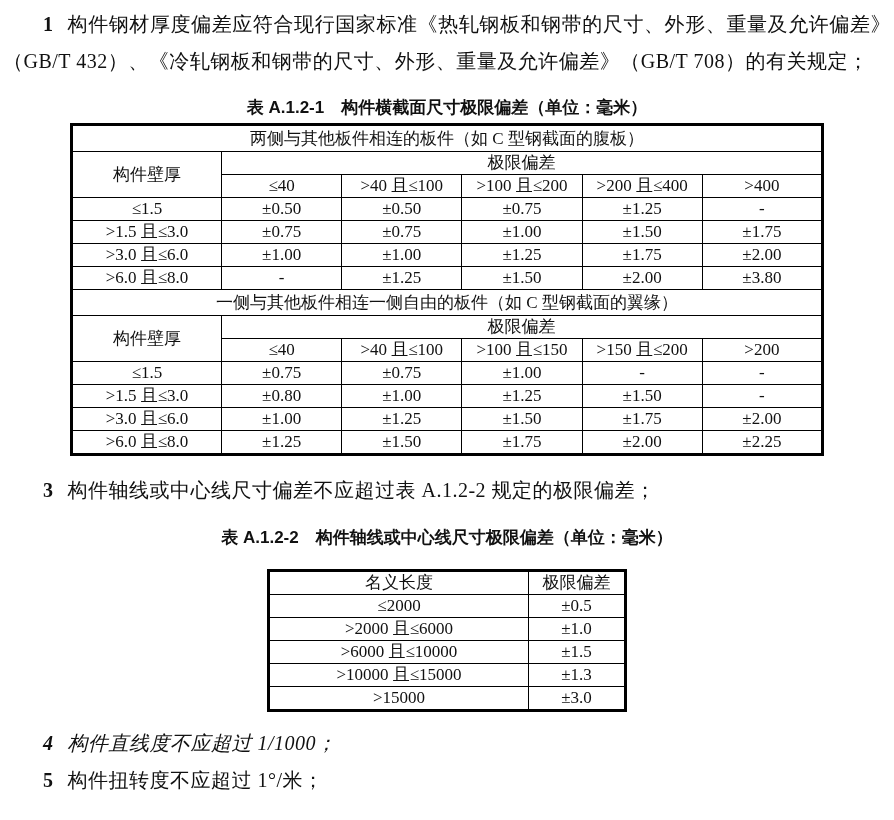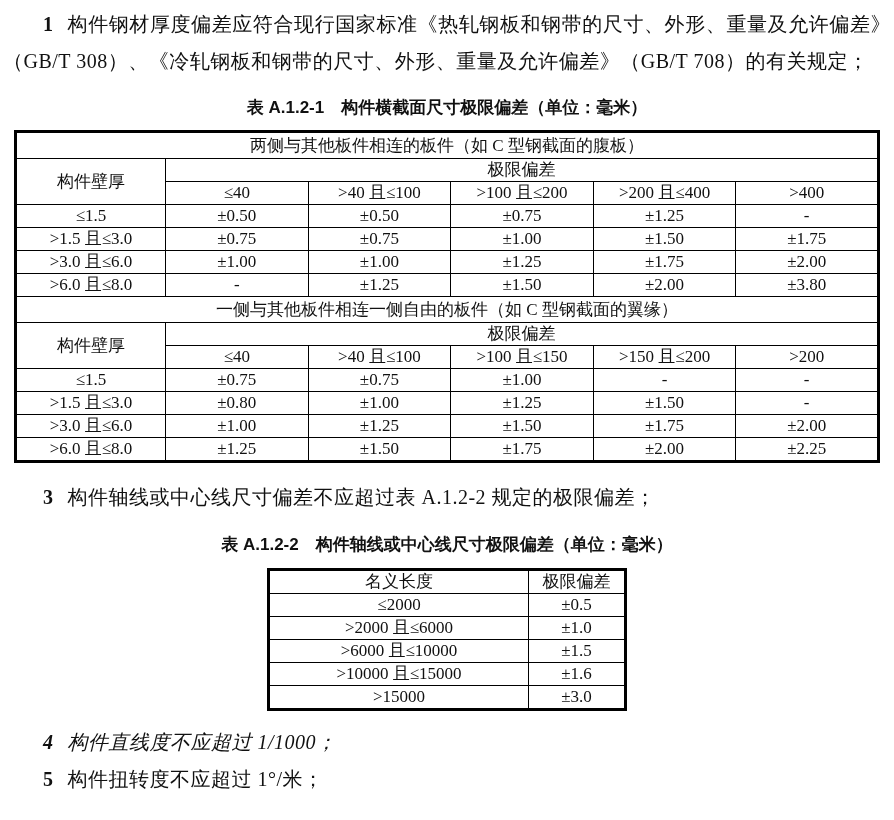--- a/index.html
+++ b/index.html
@@ -32,52 +32,52 @@
     font-family: "Liberation Serif", "DejaVu Serif", serif;
   }
   
   .table-caption {
     text-align: center;
     font-weight: bold;
     font-size: 17px;
     font-family: "Liberation Sans", "DejaVu Sans", sans-serif;
     margin: 0;
   }
-  .caption-1 { margin-top: 16px; margin-bottom: 11px; }
-  .caption-2 { margin-top: 17px; margin-bottom: 12px; }
+  .caption-1 { margin-top: 16px; margin-bottom: 4px; }
+  .caption-2 { margin-top: 17px; margin-bottom: 20px; }
   
   table.grid {
     border-collapse: collapse;
     table-layout: fixed;
     margin: 0 auto;
     border: 3px solid #000;
     font-size: 17px;
   }
   table.grid td {
     border: 1px solid #000;
     text-align: center;
     vertical-align: middle;
     padding: 0 2px;
     height: 22px;
     line-height: 22px;
     overflow: hidden;
     white-space: nowrap;
   }
-  #table1 { width: 866px; }
+  #table1 { width: 754px; }
   #table2 { width: 360px; }
   #table1 td.section-title { height: 25px; line-height: 25px; }
   .par-3 { margin-top: 16px; }
   .par-4 { margin-top: 13px; font-style: italic; }
 </style>
 </head>
 <body>
 
 <div class="page">
 
-  <p class="body-par"><span class="par-num">1</span><span>构件钢材厚度偏差应符合现行国家标准《热轧钢板和钢带的尺寸、外形、重量及允许偏差》（GB/T 308）、《冷轧钢板和钢带的尺寸、外形、重量及允许偏差》（GB/T 708）的有关规定；</span></p>
+  <p class="body-par"><span class="par-num">1</span><span>构件钢材厚度偏差应符合现行国家标准《热轧钢板和钢带的尺寸、外形、重量及允许偏差》（GB/T 432）、《冷轧钢板和钢带的尺寸、外形、重量及允许偏差》（GB/T 708）的有关规定；</span></p>
 
 
   <div class="table-caption caption-1">表 A.1.2-1　构件横截面尺寸极限偏差（单位：毫米）</div>
 
   <table class="grid" id="table1">
     <colgroup>
       <col style="width:150px">
       <col>
         <col>
         <col>
@@ -203,21 +203,21 @@
       <tr>
         <td>&gt;2000 且≤6000</td>
         <td>±1.0</td>
       </tr>
       <tr>
         <td>&gt;6000 且≤10000</td>
         <td>±1.5</td>
       </tr>
       <tr>
         <td>&gt;10000 且≤15000</td>
-        <td>±1.6</td>
+        <td>±1.3</td>
       </tr>
       <tr>
         <td>&gt;15000</td>
         <td>±3.0</td>
       </tr>
     </tbody>
   </table>
 
   <p class="body-par par-4"><span class="par-num">4</span><span>构件直线度不应超过 1/1000；</span></p>
 

